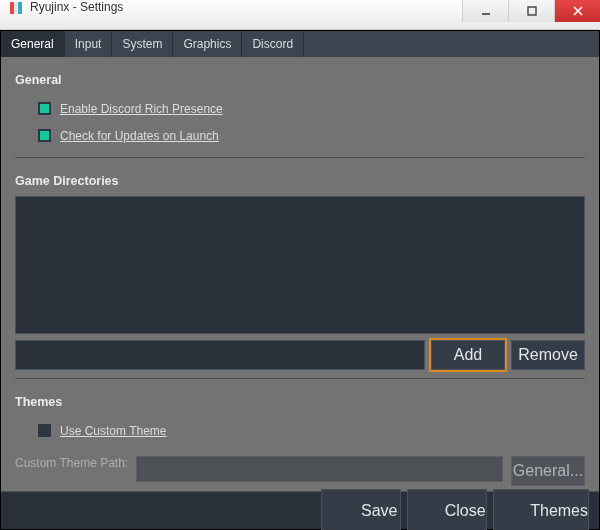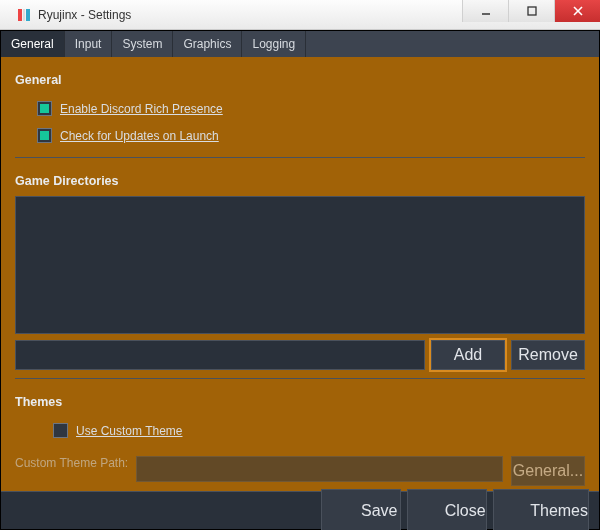--- a/index.html
+++ b/index.html
@@ -1,28 +1,28 @@
 <!DOCTYPE html>
 <html><head>
 <meta charset="utf-8">
 <style>
 * { margin: 0; padding: 0; box-sizing: border-box; font-family: "Segoe UI", Tahoma, sans-serif; }
 body { background: #2a2a2a; width: 600px; height: 530px; overflow: hidden; }
 
 .window { width: 600px; height: 530px; background: #fff; display: flex; flex-direction: column; }
 
-.titlebar { height: 30px; background: linear-gradient(#fdfdfd,#eaeaea); border-bottom: 1px solid #ccc; display: flex; align-items: center; padding-left: 16px; }
+.titlebar { height: 30px; background: linear-gradient(#fdfdfd,#eaeaea); border-bottom: 1px solid #ccc; display: flex; align-items: flex-start; padding-left: 8px; }
 .titlebar .app-icon { width: 16px; height: 16px; margin-right: 6px; display: inline-flex; }
 .titlebar .title { font-size: 12px; color: #333; flex: 1; }
 .winbtns { display: flex; height: 100%; }
 .winbtn { width: 46px; height: 22px; margin-top:0; display: flex; align-items: center; justify-content: center; border-left: 1px solid #d0d0d0; background: linear-gradient(#f7f7f7,#e3e3e3); cursor: default; }
 .winbtn.close { background: linear-gradient(#e64545,#c72f2f); }
 .winbtn svg { display:block; }
 
-.client { flex: 1; background: #a16207; display: flex; flex-direction: column; border: 1px solid #000; }
+.client { flex: 1; background: #737373; display: flex; flex-direction: column; border: 1px solid #000; }
 
 .tabs { display: flex; background: #3d4450; height: 26px; }
 .tab { padding: 4px 10px; font-size: 12px; color: #d7dbe0; border-right: 1px solid #2a2f37; display:flex; align-items:center; }
 .tab.active { background: #29303a; color: #fff; }
 
 .content { flex:1; padding: 10px 14px 0 14px; color: #d9dde2; font-size: 12px; overflow:hidden; display:flex; flex-direction:column; }
 
 .section-title { font-weight: bold; font-size: 12.5px; color: #e8ebef; margin: 6px 0 8px 0; }
 .rule { border: none; border-top: 1px solid #4a515c; margin: 8px 0 10px 0; }
 
@@ -87,21 +87,21 @@
       <div class="tab">
           <span>Input</span>
         </div>
       <div class="tab">
           <span>System</span>
         </div>
       <div class="tab">
           <span>Graphics</span>
         </div>
       <div class="tab">
-          <span>Logging</span>
+          <span>Discord</span>
         </div>
     </div>
 
     <div class="content">
 
       <div class="section-title">General</div>
 
       <div class="checkbox-row">
         <span class="cbox checked"></span>
         <span class="chk-label">Enable Discord Rich Presence</span>
@@ -121,21 +121,21 @@
             <span>Add</span>
           </div>
         <div class="btn">
             <span>Remove</span>
           </div>
       </div>
 
       <hr class="rule">
 
       <div class="section-title">Themes</div>
-      <div class="checkbox-row" style="margin-left:38px;">
+      <div class="checkbox-row" style="margin-left:22px;">
         <span class="cbox"></span>
         <span class="chk-label">Use Custom Theme</span>
       </div>
       <div class="theme-path-row">
         <span class="lbl">Custom Theme Path:</span>
         <div class="path-input" value=""></div>
         <div class="btn">
             <span>General...</span>
           </div>
       </div>

